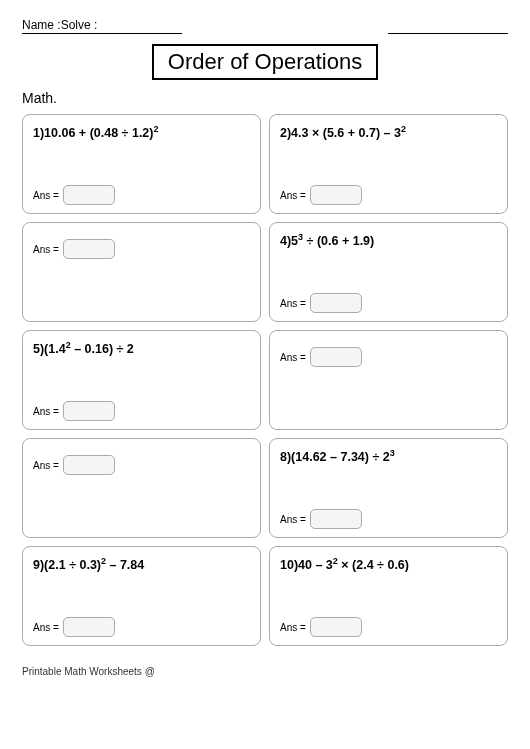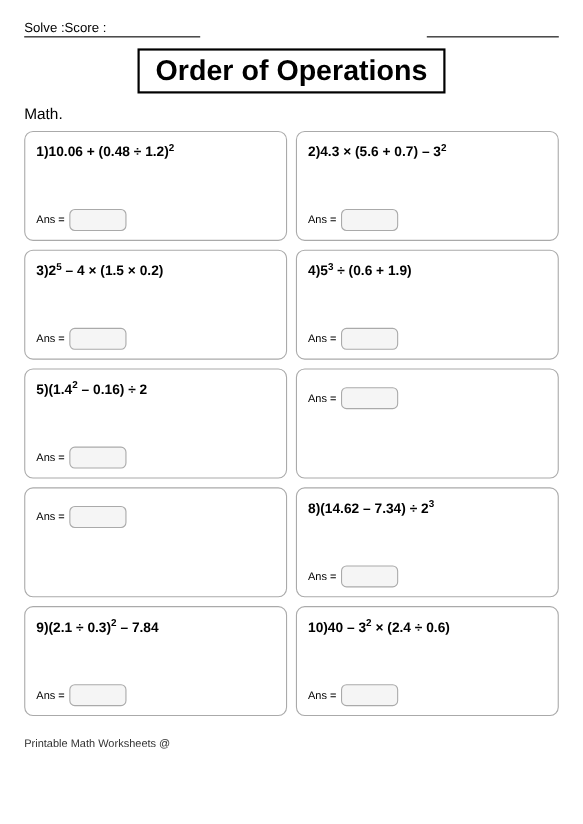--- a/index.html
+++ b/index.html
@@ -29,22 +29,22 @@
       border-bottom: 1px solid #000;
       padding-bottom: 1px;
       min-width: 120px;
     }
     .title-box {
       text-align: center;
       margin-bottom: 10px;
     }
     .title-box h1 {
       display: inline-block;
-      font-size: 26px;
-      font-weight: bold;
+      font-size: 22px;
+      font-weight: normal;
       border: 2px solid #000;
       padding: 3px 14px;
     }
     .solve-label {
       font-size: 14px;
       margin-bottom: 8px;
     }
     .problems-grid {
       display: grid;
       grid-template-columns: 1fr 1fr;
@@ -86,21 +86,21 @@
     .footer {
       margin-top: 20px;
       font-size: 10px;
       color: #333;
     }
   </style>
 </head>
 <body>
 
 <div class="top-row">
-  <span class="name-score">Solve :Score :</span>
+  <span class="name-score">Name :Solve :</span>
   <span class="date-line"></span>
 </div>
 
 <div class="title-box">
   <h1>Order of Operations</h1>
 </div>
 
 <div class="solve-label">Math.</div>
 
 <div class="problems-grid" id="problems-container">
@@ -112,21 +112,20 @@
       </div>
     </div>
     <div class="problem-card">
       <div class="problem-text">2)4.3 × (5.6 + 0.7) – 3<sup>2</sup></div>
       <div class="ans-row">
         <span class="ans-label">Ans =</span>
         <div class="ans-box"></div>
       </div>
     </div>
     <div class="problem-card">
-      <div class="problem-text">3)2<sup>5</sup> – 4 × (1.5 × 0.2)</div>
       <div class="ans-row">
         <span class="ans-label">Ans =</span>
         <div class="ans-box"></div>
       </div>
     </div>
     <div class="problem-card">
       <div class="problem-text">4)5<sup>3</sup> ÷ (0.6 + 1.9)</div>
       <div class="ans-row">
         <span class="ans-label">Ans =</span>
         <div class="ans-box"></div>

